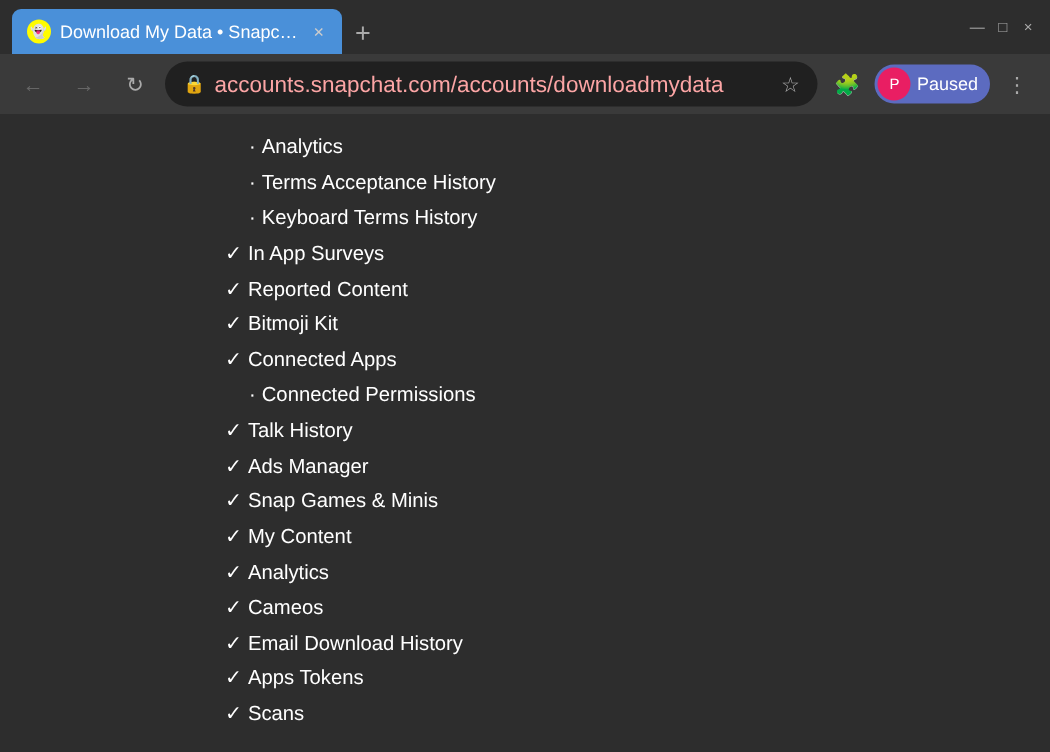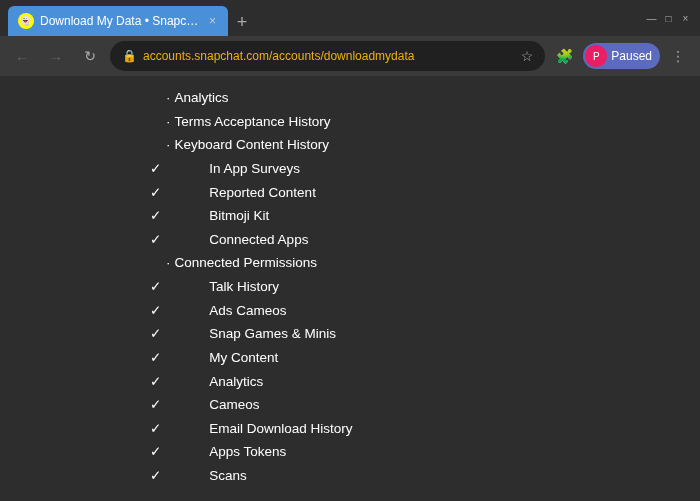--- a/index.html
+++ b/index.html
@@ -111,22 +111,22 @@
       border-radius: 20px;
       height: 30px;
       padding: 0 12px;
       gap: 6px;
     }
     .lock-icon {
       font-size: 12px;
       color: #aaa;
     }
     .url-text {
-      font-size: 12px;
-      color: #eab308;
+      font-size: 15px;
+      color: #fca5a5;
       flex: 1;
     }
     .star-icon {
       font-size: 14px;
       color: #aaa;
     }
     .toolbar-right {
       display: flex;
       align-items: center;
       gap: 4px;
@@ -185,21 +185,20 @@
     .checklist-item {
       display: flex;
       align-items: flex-start;
     }
     .checklist-item .check {
       margin-right: 4px;
       color: #fff;
     }
     .checklist-item .label {
       color: #fff;
-      margin-left: 44px;
     }
     .sub-item {
       padding-left: 16px;
       color: #fff;
     }
     .sub-item .dot {
       margin-right: 4px;
     }
   </style>
 </head>
@@ -239,21 +238,21 @@
       </div>
       <div class="toolbar-btn">⋮</div>
     </div>
   </div>
 </div>
 
 <div class="page-content">
   <div class="checklist" id="checklist-container">
   <div class="sub-item"><span class="dot">·</span><span class="label">Analytics</span></div>
       <div class="sub-item"><span class="dot">·</span><span class="label">Terms Acceptance History</span></div>
-      <div class="sub-item"><span class="dot">·</span><span class="label">Keyboard Content History</span></div>
+      <div class="sub-item"><span class="dot">·</span><span class="label">Keyboard Terms History</span></div>
       <div class="checklist-item">
         <span class="check">✓</span>
         <span class="label">In App Surveys</span>
       </div>
       <div class="checklist-item">
         <span class="check">✓</span>
         <span class="label">Reported Content</span>
       </div>
       <div class="checklist-item">
         <span class="check">✓</span>
@@ -263,21 +262,21 @@
         <span class="check">✓</span>
         <span class="label">Connected Apps</span>
       </div>
       <div class="sub-item"><span class="dot">·</span><span class="label">Connected Permissions</span></div>
       <div class="checklist-item">
         <span class="check">✓</span>
         <span class="label">Talk History</span>
       </div>
       <div class="checklist-item">
         <span class="check">✓</span>
-        <span class="label">Ads Cameos</span>
+        <span class="label">Ads Manager</span>
       </div>
       <div class="checklist-item">
         <span class="check">✓</span>
         <span class="label">Snap Games &amp; Minis</span>
       </div>
       <div class="checklist-item">
         <span class="check">✓</span>
         <span class="label">My Content</span>
       </div>
       <div class="checklist-item">

